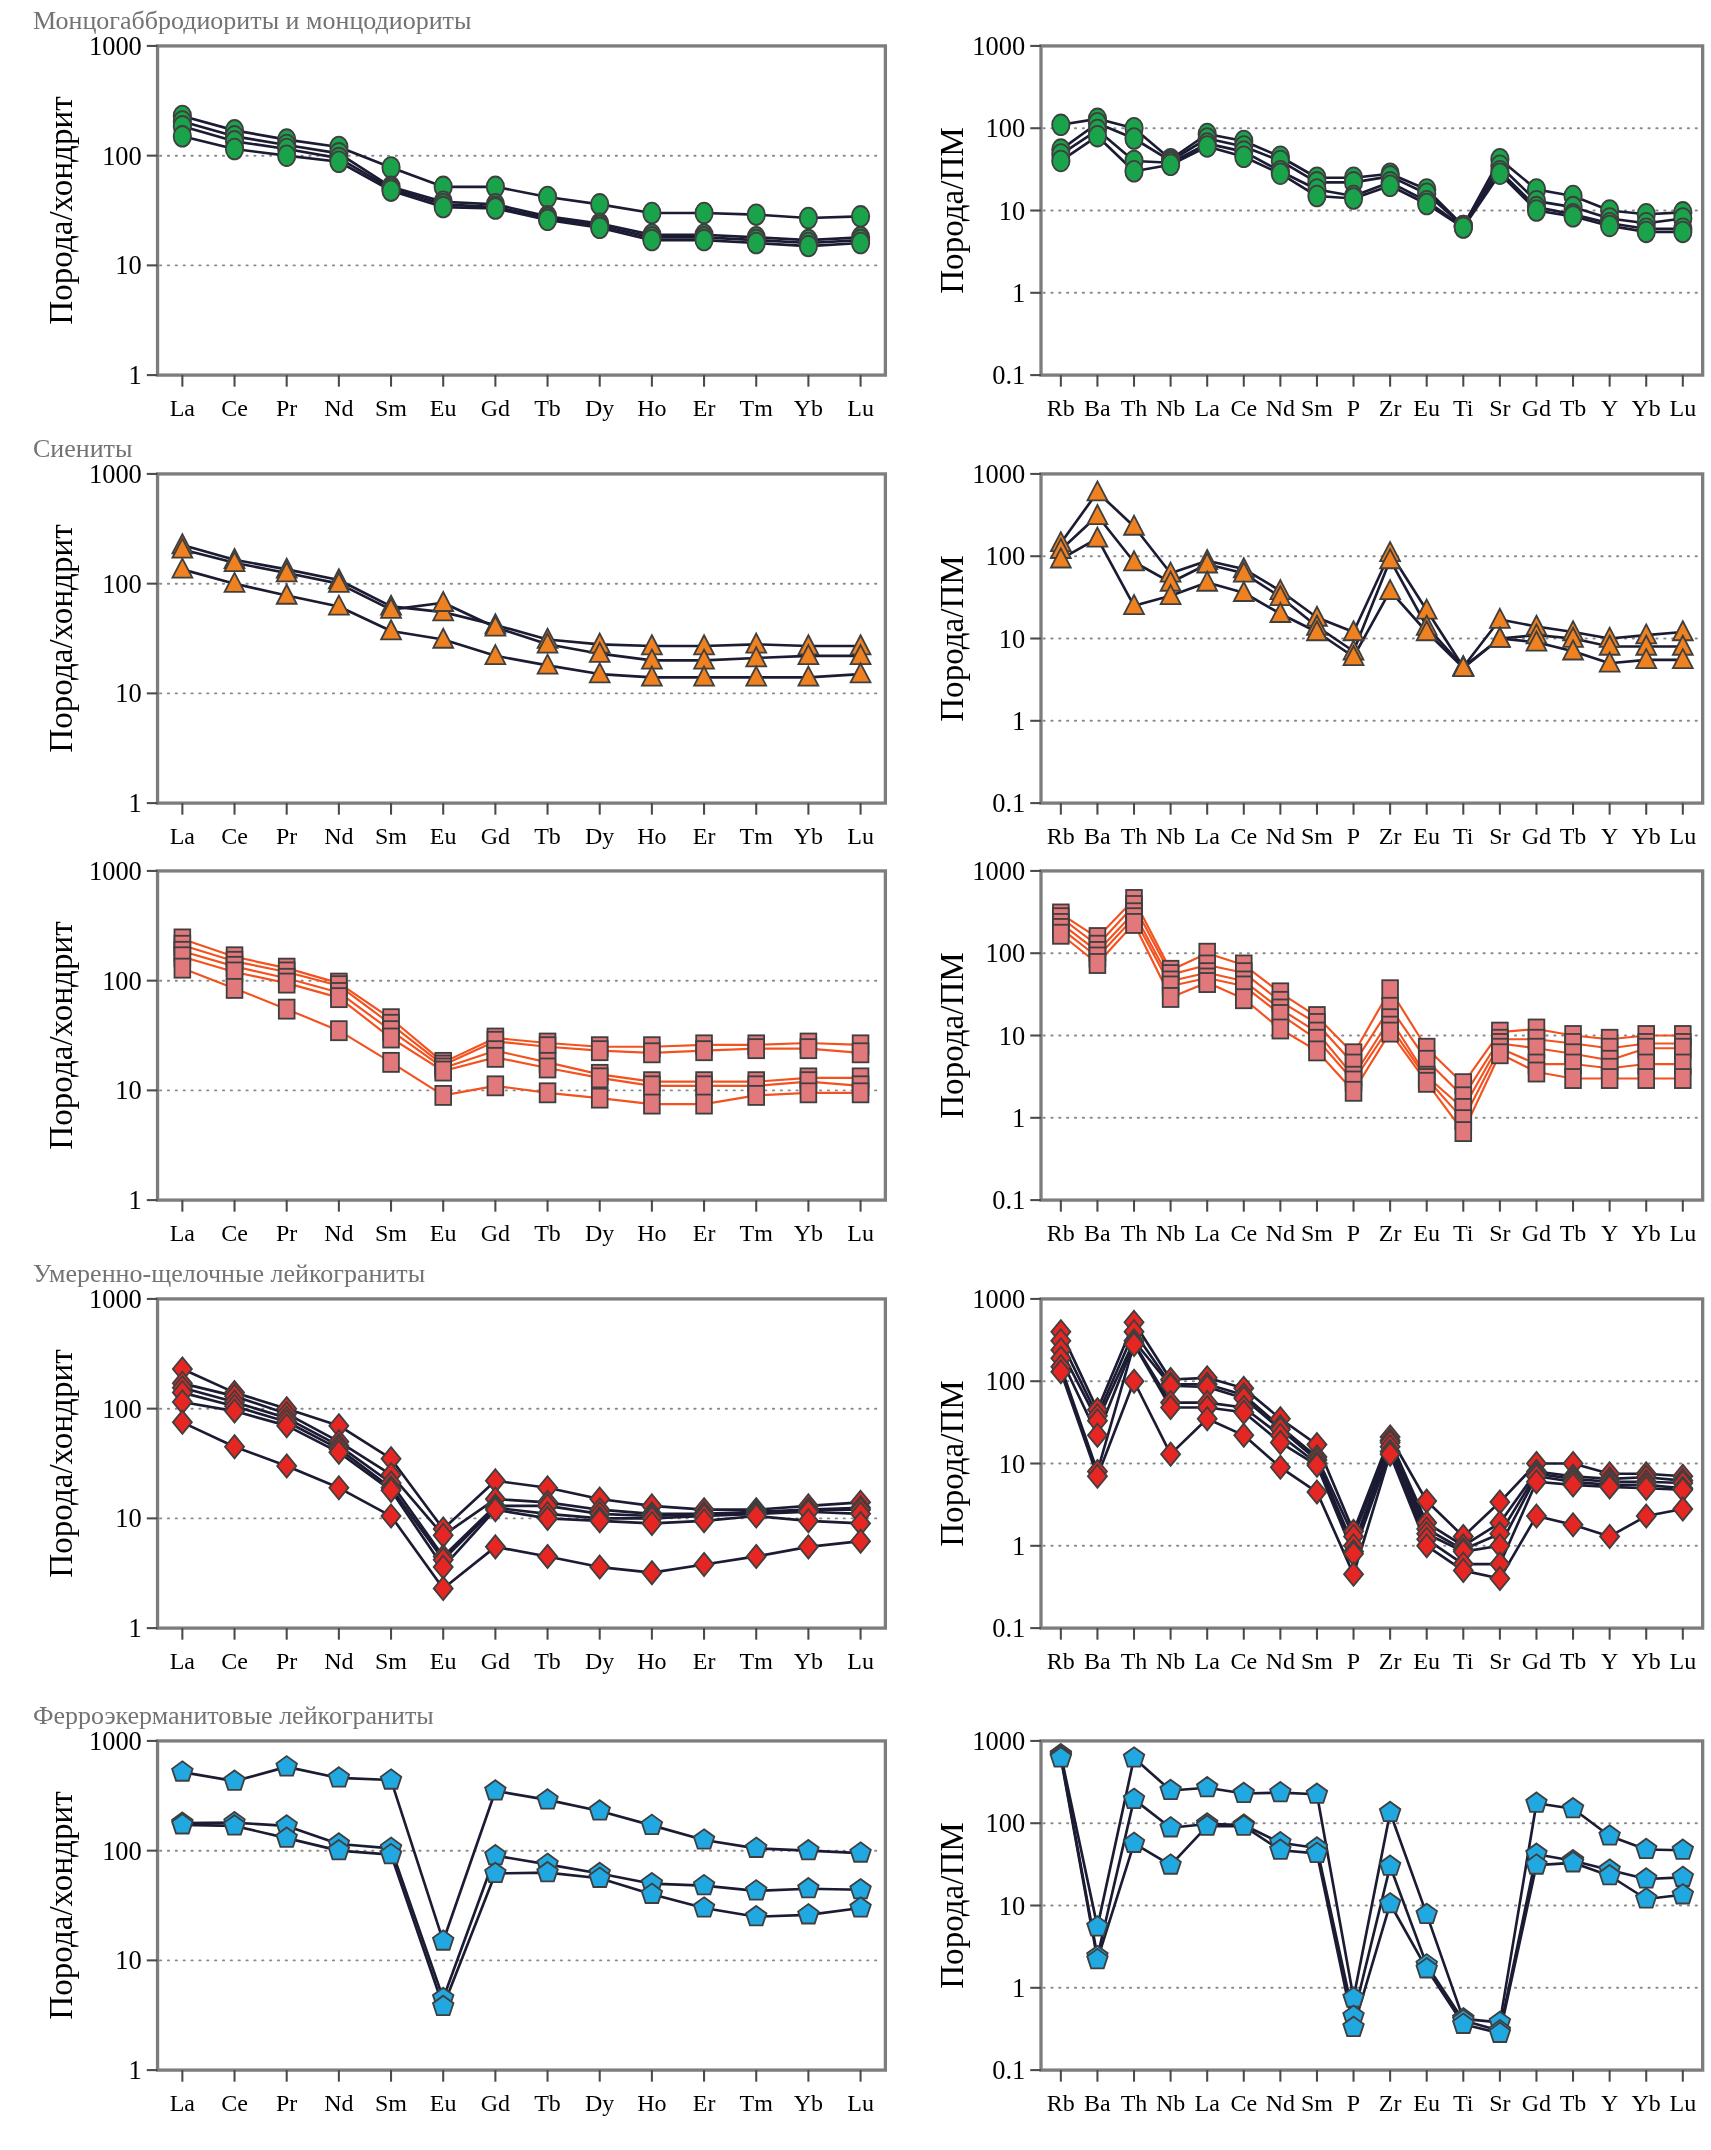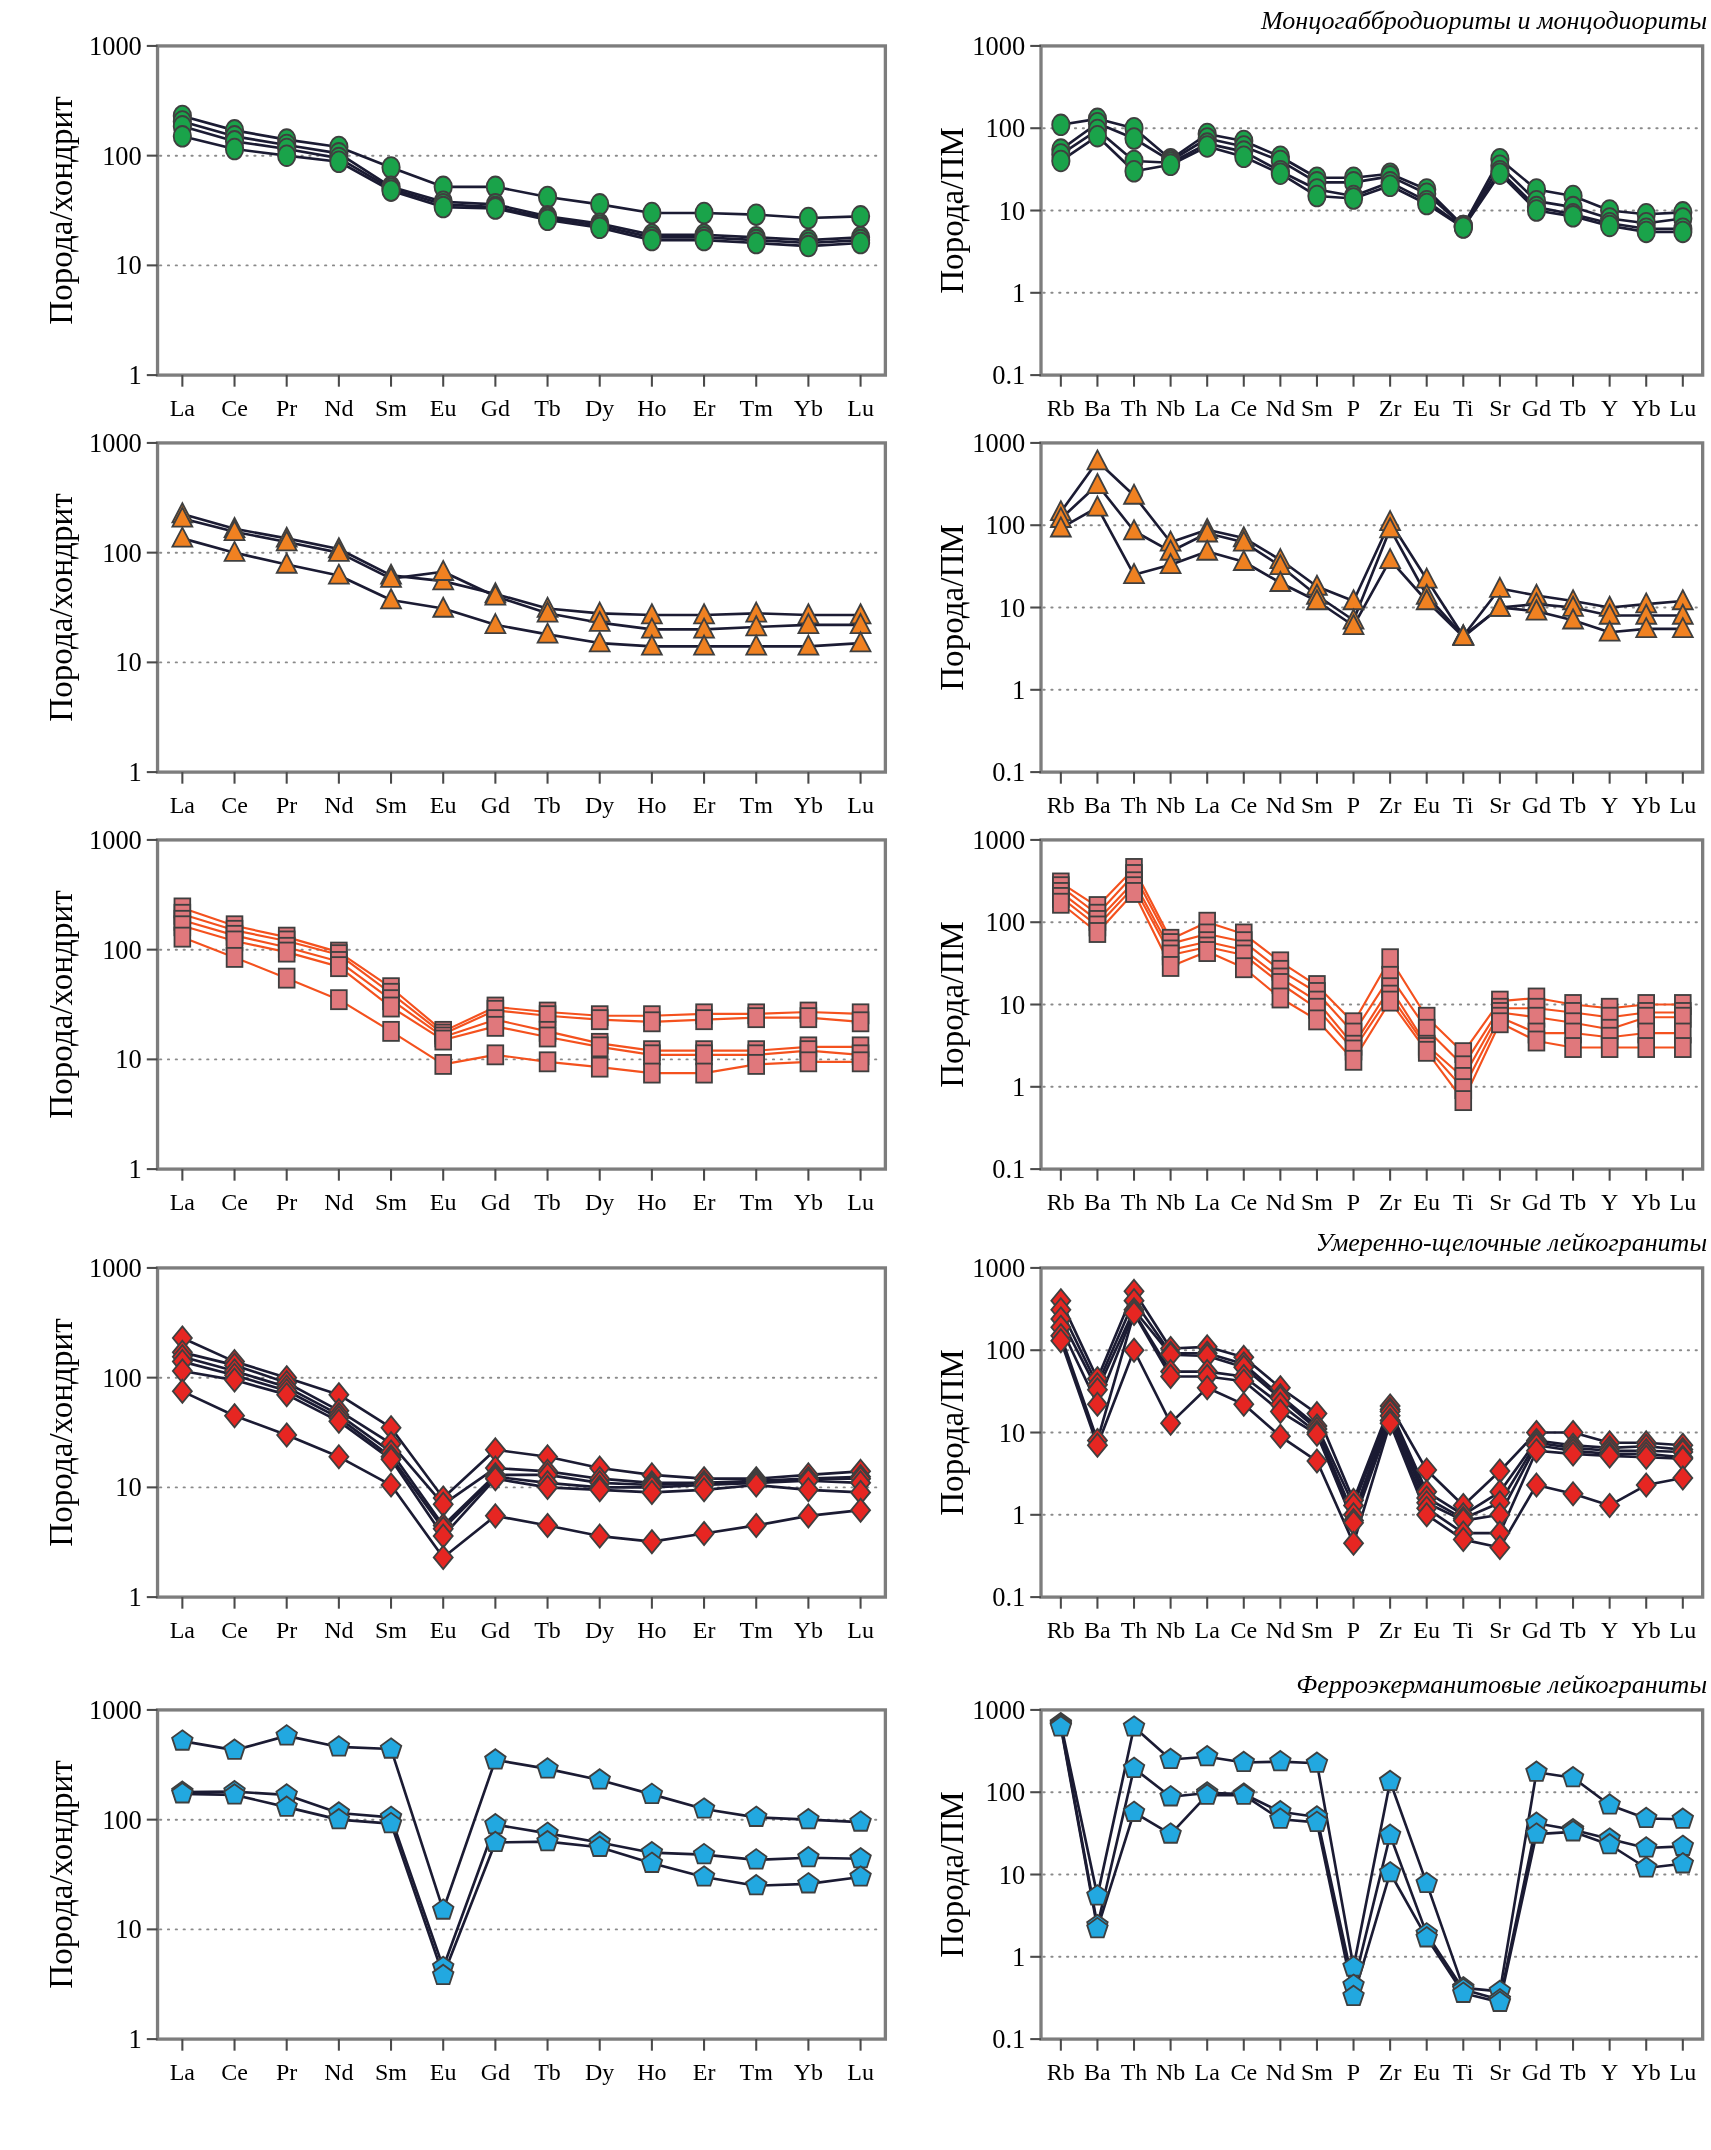--- a/index.html
+++ b/index.html
@@ -2,22 +2,22 @@
 <html style="font-size:13.2px"><head>
 <meta charset="utf-8">
 <style>
   html,body{margin:0;padding:0;}
   body{
     width:1711px;height:2151px;background:#ffffff;overflow:hidden;
     font-family:"Liberation Serif","DejaVu Serif",serif;color:#000;
   }
   .page{padding:5px 0 0 33px;}
   .row-title{
-    width:1674px;text-align:right;font-size:26px;height:31px;line-height:31px;
-    color:#000000;white-space:nowrap;font-style:italic;
+    width:1674px;text-align:left;font-size:26px;height:31px;line-height:31px;
+    color:#737373;white-space:nowrap;
   }
   .row:last-child .row-title{margin-top:14px;}
   .charts{display:flex;gap:35px;text-align:right;}
   svg{display:block;}
 </style>
 </head>
 <body>
 
 <div class="page">
 
@@ -252,20 +252,21 @@
           <ellipse cx="739.0588235294117" cy="211" rx="10.5" ry="12.5" fill="#1aa34a" stroke="#3f3f3f" stroke-width="2.2"></ellipse>
           <ellipse cx="783.2941176470588" cy="218.02281689142785" rx="10.5" ry="12.5" fill="#1aa34a" stroke="#3f3f3f" stroke-width="2.2"></ellipse>
           <ellipse cx="827.5294117647059" cy="229.61512101403585" rx="10.5" ry="12.5" fill="#1aa34a" stroke="#3f3f3f" stroke-width="2.2"></ellipse>
           <ellipse cx="871.7647058823529" cy="236.8339123953227" rx="10.5" ry="12.5" fill="#1aa34a" stroke="#3f3f3f" stroke-width="2.2"></ellipse>
           <ellipse cx="916" cy="236.8339123953227" rx="10.5" ry="12.5" fill="#1aa34a" stroke="#3f3f3f" stroke-width="2.2"></ellipse>
         </svg>
     </div>
   </section>
 
   <section class="row">
+    <div class="row-title">Сиениты</div>
     <div class="charts">
       <svg class="chart" width="857" height="397" viewBox="0 0 1035 480">
           <line x1="153" y1="144.66666666666669" x2="1027" y2="144.66666666666669" stroke="#8a8a8a" stroke-width="2.4" stroke-dasharray="1.5 8" stroke-linecap="round" fill="none"></line>
           <line x1="153" y1="277.33333333333337" x2="1027" y2="277.33333333333337" stroke="#8a8a8a" stroke-width="2.4" stroke-dasharray="1.5 8" stroke-linecap="round" fill="none"></line>
           <rect x="150" y="12" width="880" height="398" fill="none" stroke="#7d7d7d" stroke-width="4"></rect>
           <line x1="137" y1="12" x2="150" y2="12" stroke="#4a4a4a" stroke-width="2.5"></line>
           <text x="131" y="23" text-anchor="end" font-size="32" fill="#000" font-family="&quot;Liberation Serif&quot;,&quot;DejaVu Serif&quot;,serif">1000</text>
           <line x1="137" y1="144.66666666666669" x2="150" y2="144.66666666666669" stroke="#4a4a4a" stroke-width="2.5"></line>
           <text x="131" y="155.66666666666669" text-anchor="end" font-size="32" fill="#000" font-family="&quot;Liberation Serif&quot;,&quot;DejaVu Serif&quot;,serif">100</text>
           <line x1="137" y1="277.33333333333337" x2="150" y2="277.33333333333337" stroke="#4a4a4a" stroke-width="2.5"></line>

